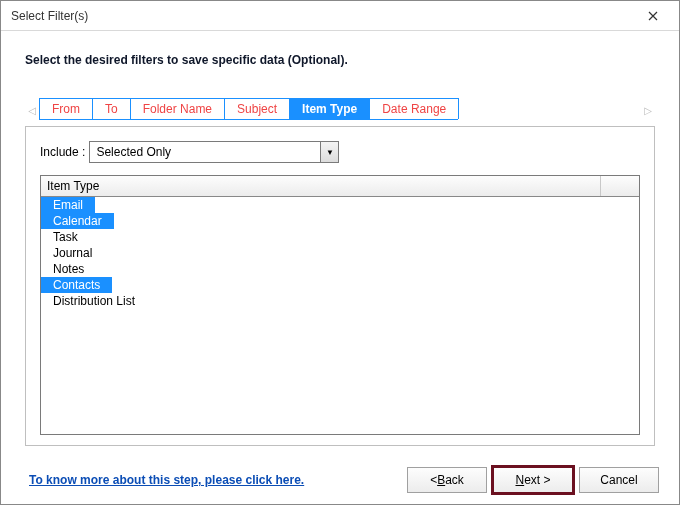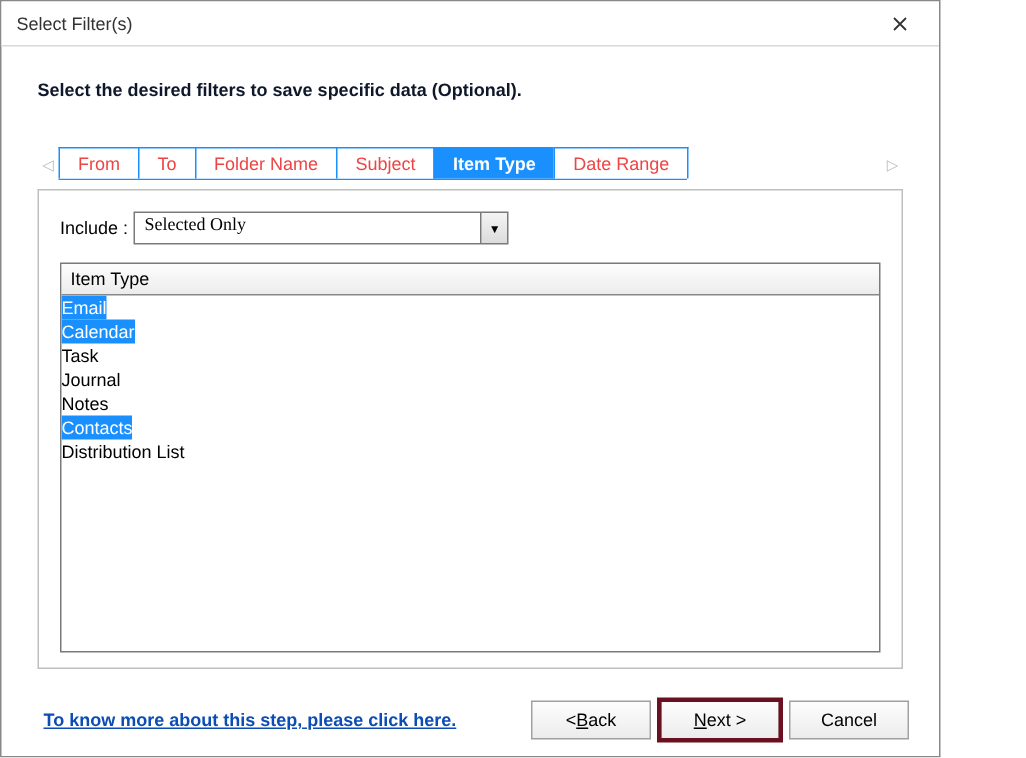--- a/index.html
+++ b/index.html
@@ -3,21 +3,21 @@
 <meta charset="utf-8">
 <style>
   * { box-sizing: border-box; }
   body {
     margin: 0;
     font-family: "Segoe UI", Tahoma, Arial, sans-serif;
     font-size: 12px;
     background: #fff;
   }
   .dialog {
-    width: 627px;
+    width: 680px;
     height: 505px;
     border: 1px solid #888;
     display: flex;
     flex-direction: column;
     background: #fff;
   }
   .titlebar {
     height: 30px;
     display: flex;
     align-items: center;
@@ -108,22 +108,21 @@
     color: #000;
     font-size: 12px;
   }
   .combo {
     position: relative;
     width: 250px;
     height: 22px;
     border: 1px solid #7a7a7a;
     background: #fff;
     display: flex;
-    align-items: flex-start;
-    font-family: Liberation Serif, serif;
+    align-items: center;
   }
   .combo span {
     padding: 0 6px;
     flex: 1;
     font-size: 12px;
     color: #000;
   }
   .combo .drop {
     width: 18px;
     height: 100%;
@@ -155,21 +154,21 @@
     border-right: 1px solid #c8c8c8;
   }
   .list-header .col:first-child { flex: 0 0 560px; }
   .list-header .col:last-child { flex: 1; border-right: none; }
   .list-body {
     flex: 1;
     overflow: auto;
     position: relative;
   }
   .item {
-    padding: 0 0;
+    padding: 0 12px;
     height: 16px;
     line-height: 16px;
     font-size: 12px;
     color: #000;
     cursor: default;
     width: fit-content;
   }
   .item.selected {
     background: #1a90ff;
     color: #fff;

